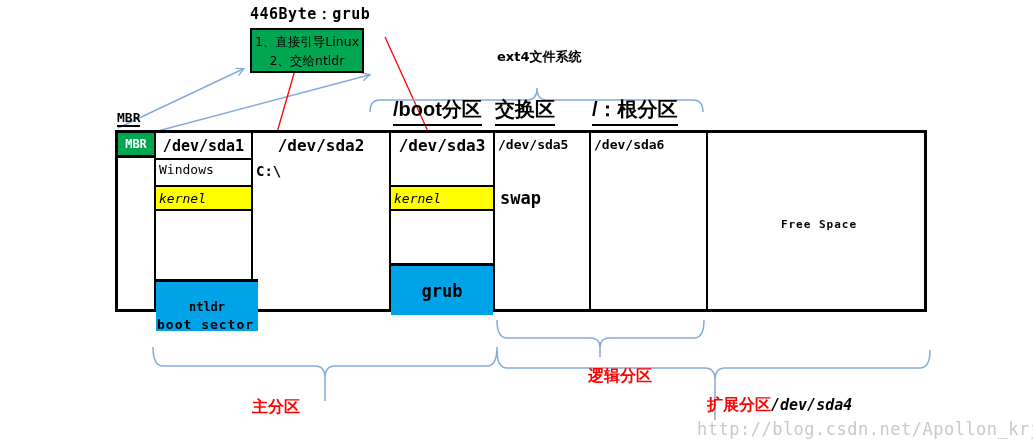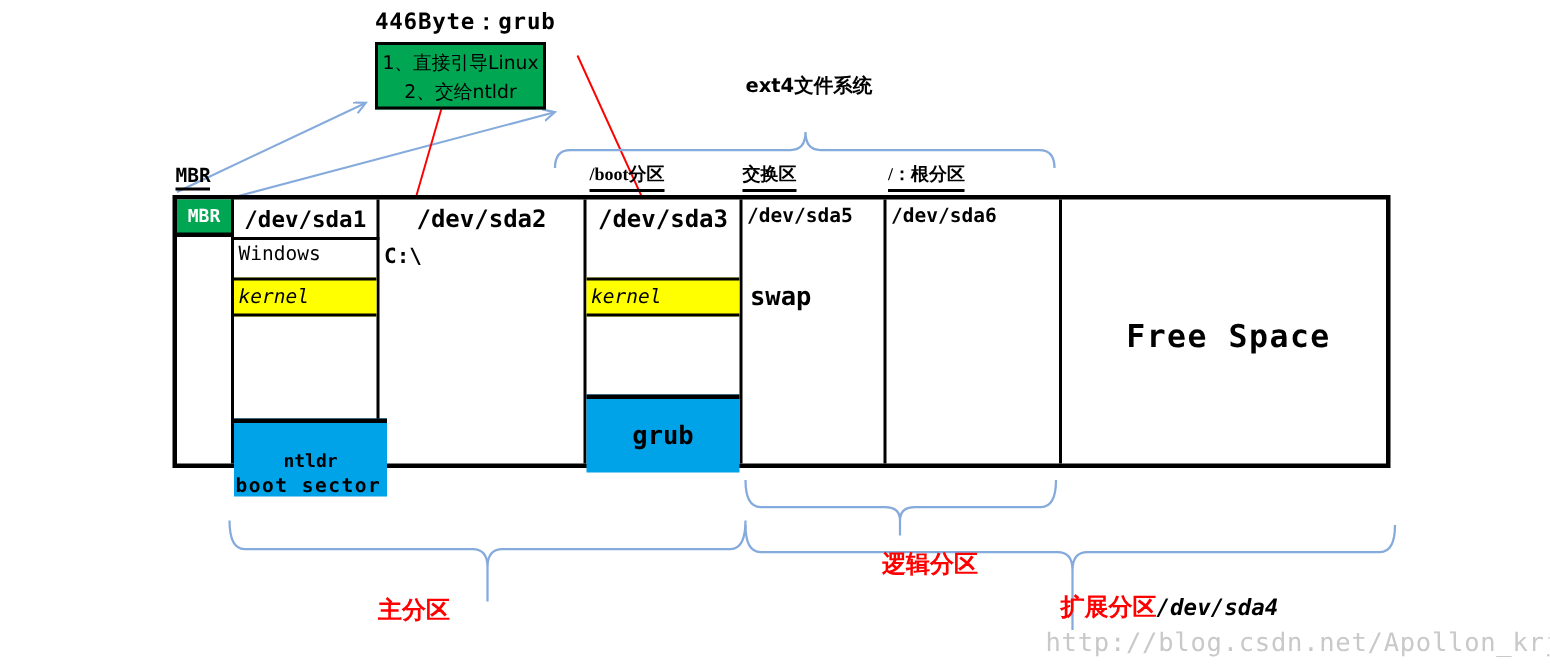--- a/index.html
+++ b/index.html
@@ -19,43 +19,43 @@
   
   .title{left:250px;top:5px;font-size:15px;font-weight:bold;letter-spacing:0.5px;}
   .greenbox{
     left:250px;top:28px;width:114px;height:45px;background:var(--green);
     border:2px solid #000;display:flex;flex-direction:column;justify-content:center;
     align-items:center;font-size:12.5px;line-height:19px;color:#000;
     font-family:"DejaVu Sans","Liberation Sans",sans-serif;white-space:nowrap;
   }
   .ext4{left:497px;top:48px;font-size:13px;font-weight:bold;font-family:"DejaVu Sans","Liberation Sans",sans-serif;}
   
-  .collabel{top:108px;font-size:12px;font-weight:bold;border-bottom:2px solid #000;
-    padding-bottom:1px;font-family:Liberation Serif, serif;white-space:nowrap;}
+  .collabel{top:96px;font-size:20px;font-weight:bold;border-bottom:2px solid #000;
+    padding-bottom:1px;font-family:Liberation Sans, sans-serif;white-space:nowrap;}
   .mbrlabel{left:117px;top:110px;font-size:13px;font-weight:bold;border-bottom:2px solid #000;}
   
   .disk{left:115px;top:130px;width:812px;height:182px;border:3px solid #000;background:#fff;}
   .vline{position:absolute;top:0;width:2px;height:100%;background:#000;}
   .cell{position:absolute;font-weight:bold;}
   .mbrcell{left:0;top:0;width:38px;height:25px;background:var(--green);
     border-right:2px solid #000;border-bottom:3px solid #000;color:#fff;
     font-size:12px;font-weight:bold;display:flex;align-items:center;justify-content:center;}
   .hdr{top:0;height:25px;display:flex;align-items:center;justify-content:center;font-weight:bold;}
   .hdr-left{justify-content:flex-start;padding-left:3px;align-items:flex-start;padding-top:4px;}
   .sda1hdr-line{position:absolute;left:36px;top:25px;width:99px;height:2px;background:#000;}
   .winrow{left:41px;top:29px;font-size:13px;}
   .cdrive{left:138px;top:30px;font-size:14px;font-weight:bold;}
   .kernel{position:absolute;top:52px;height:26px;background:var(--yellow);
     border-top:2px solid #000;border-bottom:2px solid #000;font-size:13px;
     display:flex;align-items:center;padding-left:3px;font-style:italic;}
   .bootcell{position:absolute;top:130px;height:52px;background:var(--cyan);
     border-top:3px solid #000;display:flex;align-items:center;justify-content:center;font-weight:bold;}
   .swap{left:382px;top:55px;font-size:17px;font-weight:bold;}
   .free{left:590px;top:0;width:222px;height:182px;display:flex;align-items:center;
-    justify-content:center;font-size:21px;font-weight:bold;letter-spacing:1px;}
+    justify-content:center;font-size:11px;font-weight:bold;letter-spacing:1px;}
   .bootsector{left:157px;top:317px;font-size:13px;font-weight:bold;letter-spacing:1px;}
   
   .redlabel{color:var(--red);font-size:16px;font-weight:bold;
     font-family:"DejaVu Sans","Liberation Sans",sans-serif;white-space:nowrap;}
   .primary{left:252px;top:397px;}
   .logical{left:588px;top:366px;}
   .extended{left:707px;top:395px;}
   .extdev{color:#000;font-size:15px;font-family:"DejaVu Sans Mono","Liberation Mono",monospace;}
   .watermark{left:697px;top:419px;font-size:17px;color:var(--watermark);letter-spacing:0.5px;white-space:nowrap;}
 </style>

